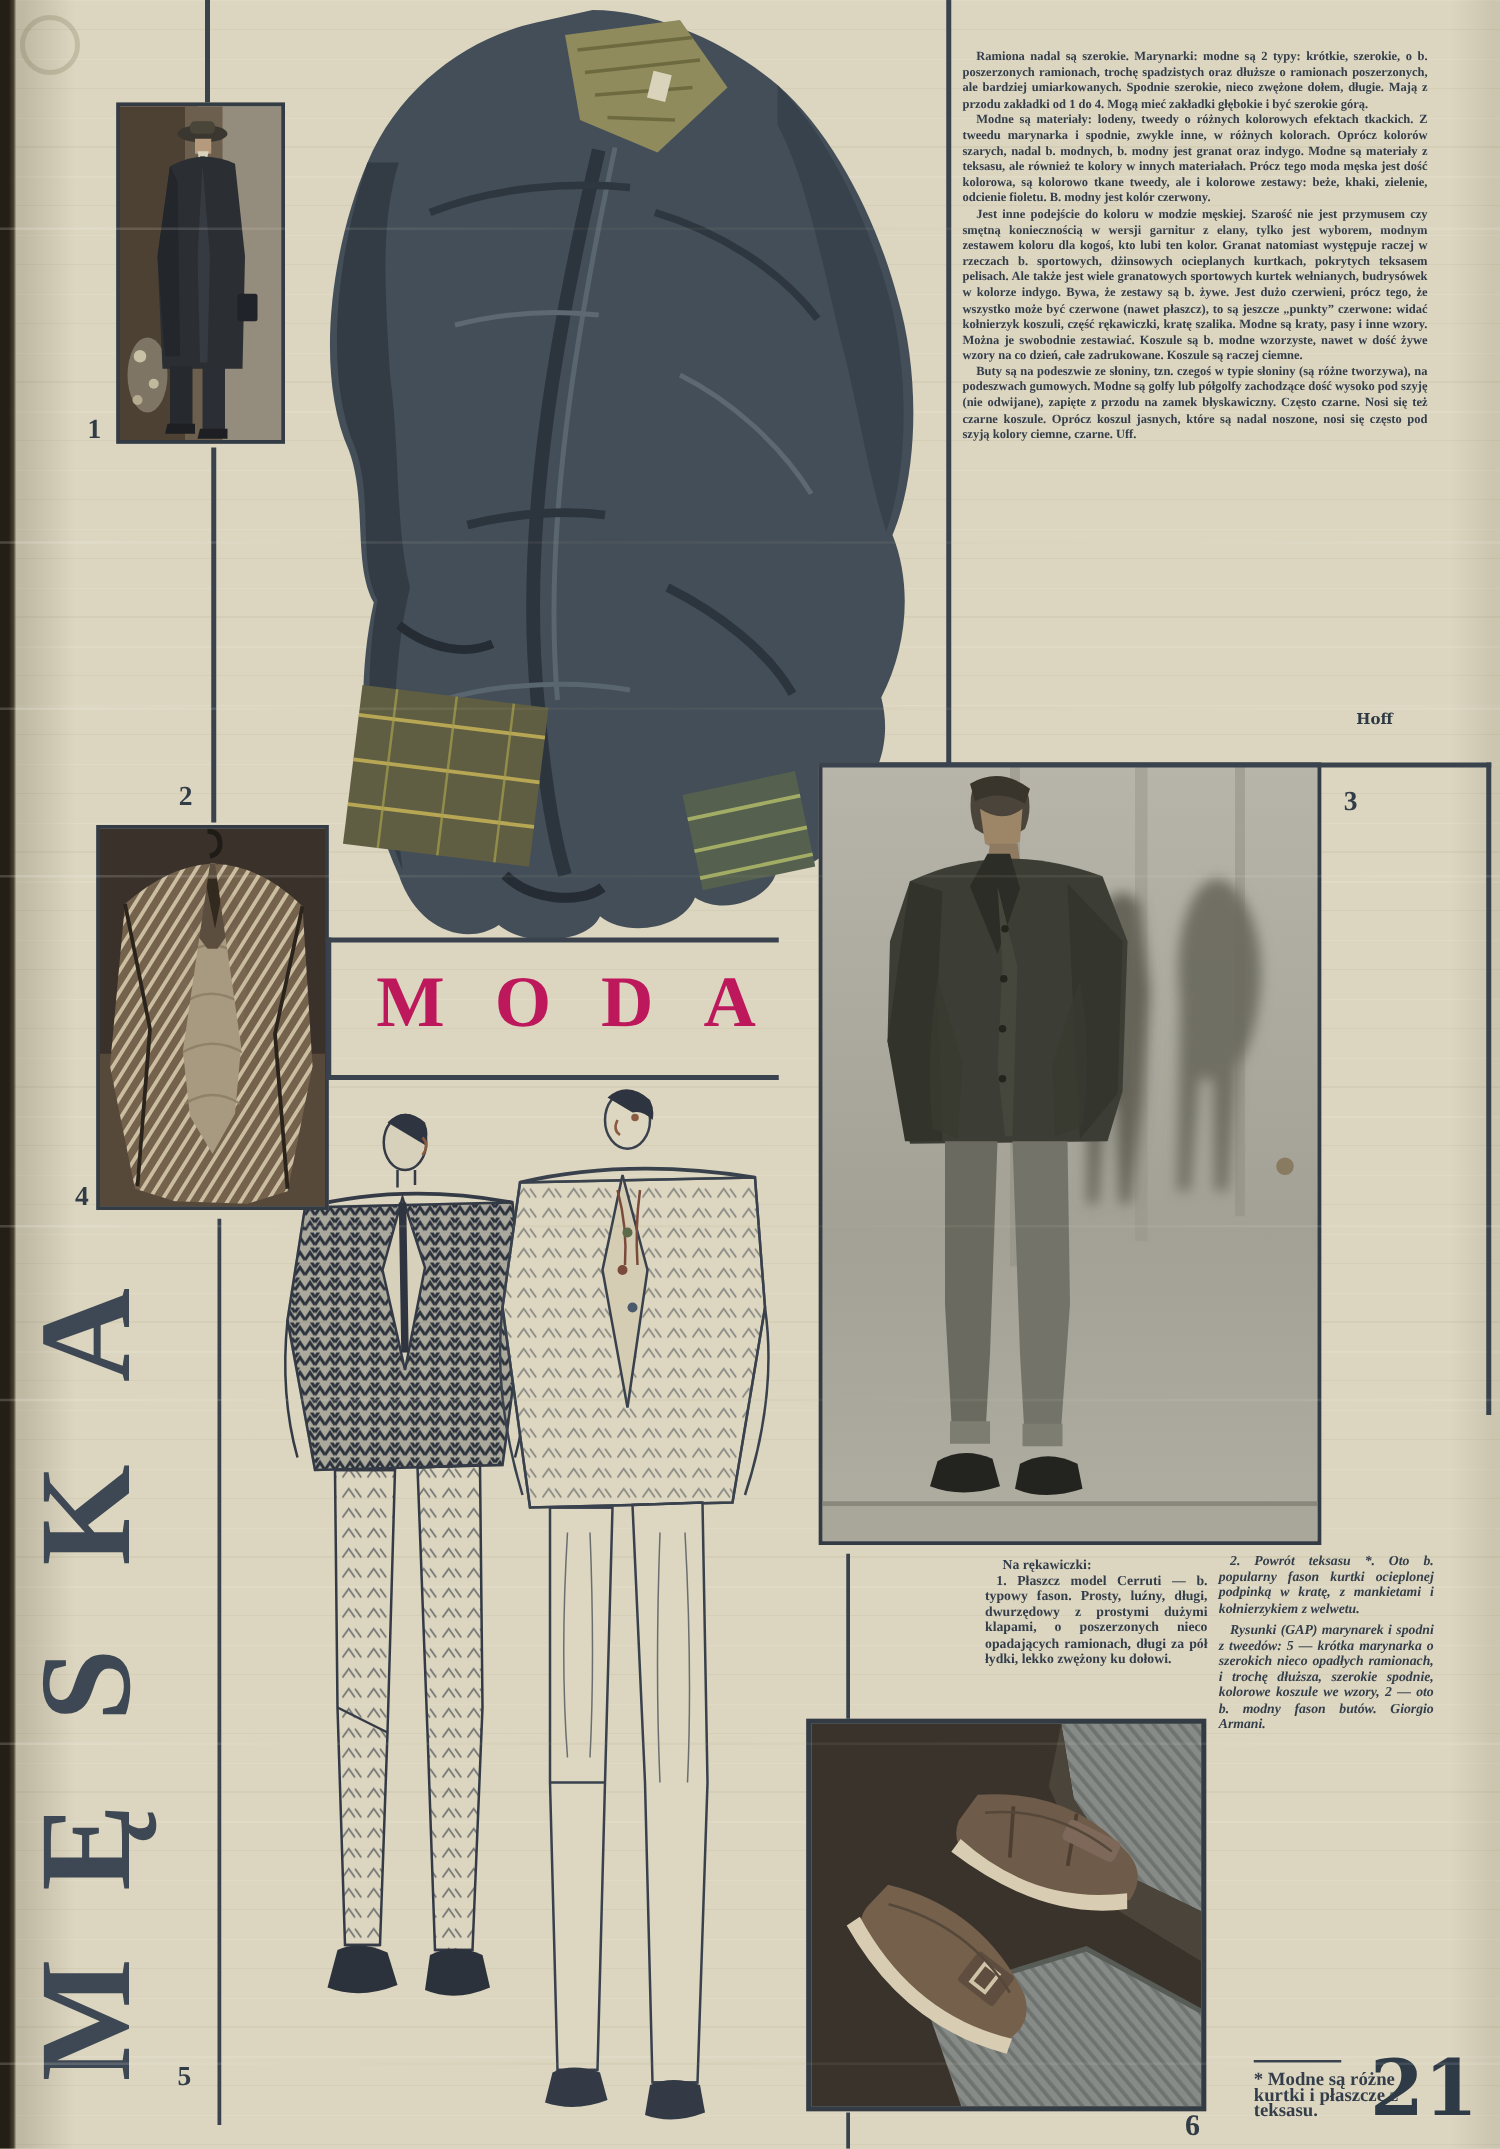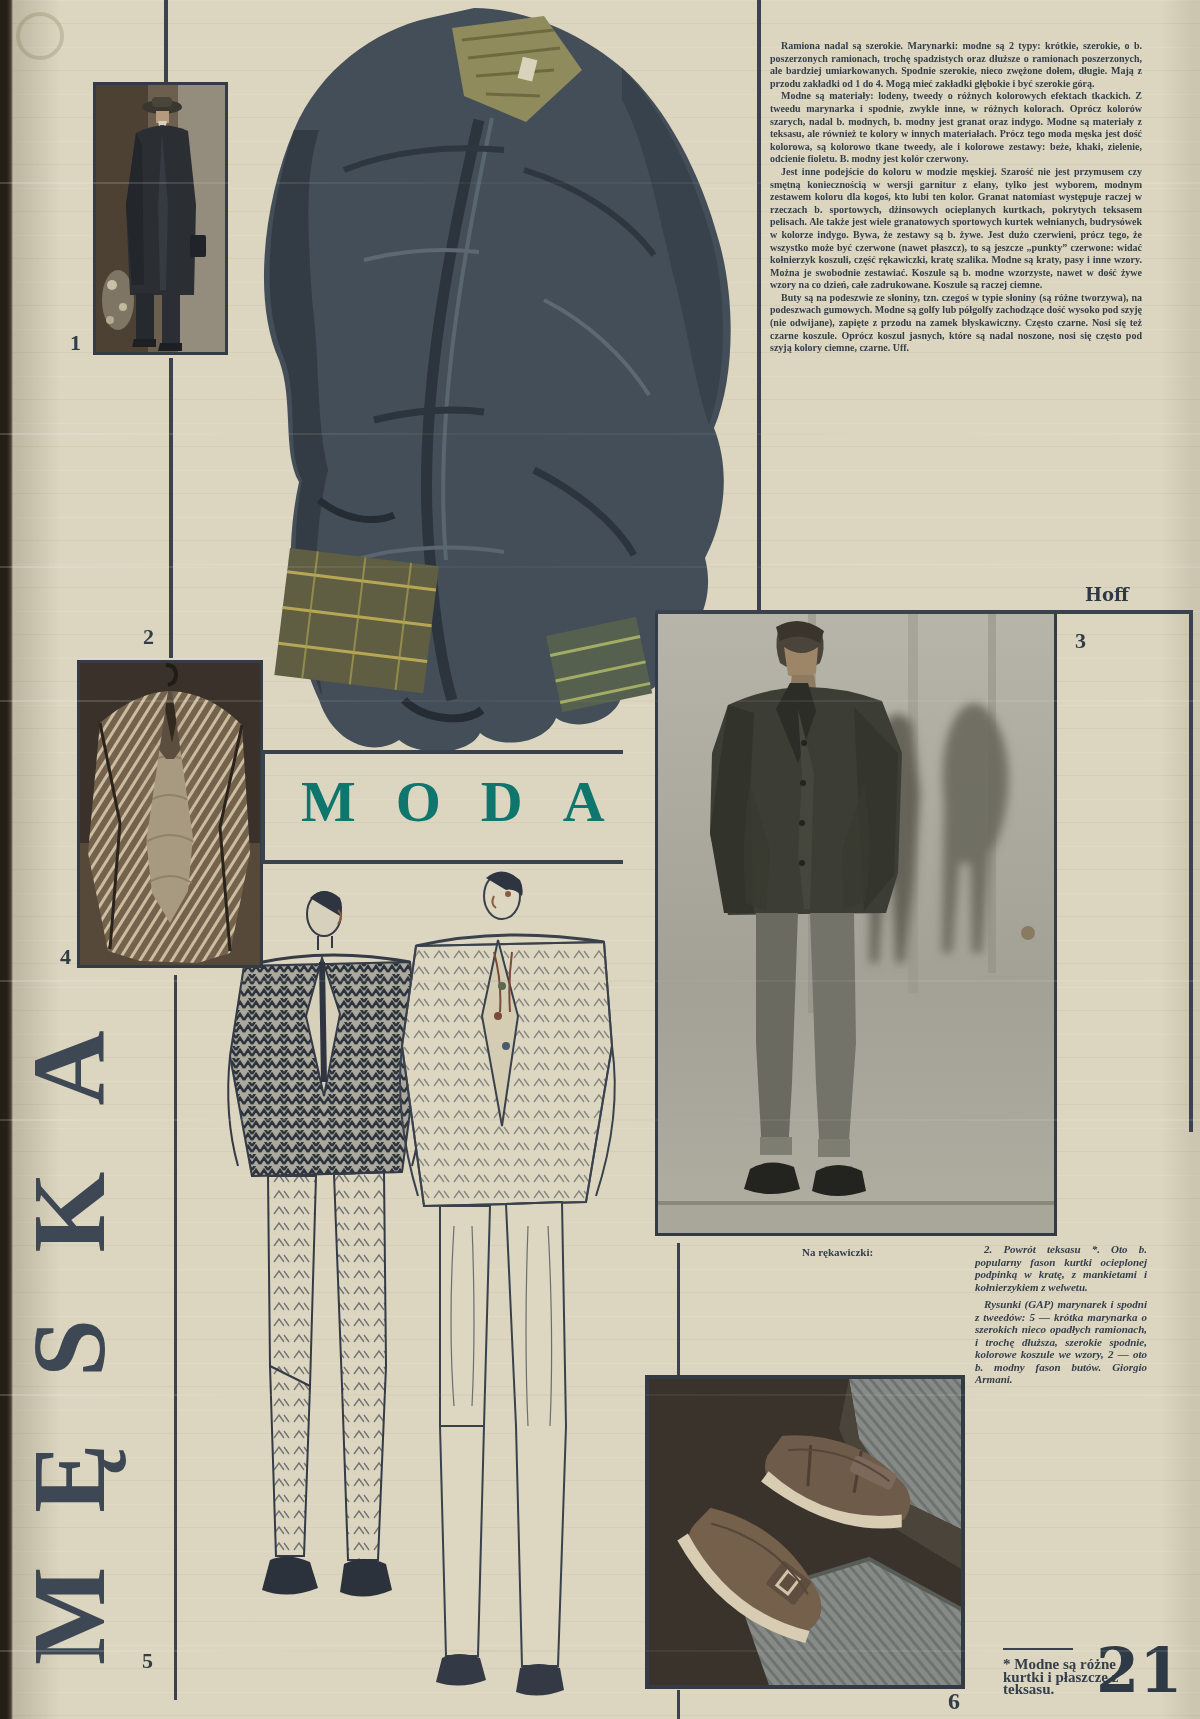--- a/index.html
+++ b/index.html
@@ -23,37 +23,37 @@
          border:4px solid rgba(120,110,80,.25);z-index:2;}
   .rule{position:absolute;background:#39424d;z-index:12;}
   .photoframe{position:absolute;border:3px solid #333b44;background:#9a958a;z-index:10;box-sizing:border-box;}
   .num-label{position:absolute;z-index:20;color:#323c47;font-weight:bold;
              font-family:"Liberation Serif",serif;font-size:22px;}
   
   .article{position:absolute;left:770px;top:40px;width:372px;z-index:20;
            color:#343e4a;font-size:10px;line-height:12.6px;font-weight:bold;
            text-align:justify;}
   .article p{margin:0;text-indent:11px;}
-  .signature{position:absolute;right:4px;color:#2e3944;font-size:18px;font-weight:bold;
-             font-family:"DejaVu Serif",serif;margin-top:16px;}
+  .signature{position:absolute;right:4px;color:#2e3944;font-size:12px;font-weight:bold;
+             font-family:"DejaVu Serif",serif;}
   
   .cap{position:absolute;z-index:20;color:#343e4a;font-size:11px;line-height:12.5px;
        font-weight:bold;text-align:justify;}
   .cap p{margin:0 0 5px 0;text-indent:9px;}
   .cap .hdr{text-indent:14px;margin-bottom:0;}
   .footnote{position:absolute;left:1003px;top:1658px;width:150px;z-index:20;color:#343e4a;
             font-size:15px;line-height:12.5px;font-weight:bold;}
   
   .moda-box{position:absolute;left:261px;top:750px;width:362px;height:114px;z-index:15;}
   .moda-box .bar-top{position:absolute;left:0;top:0;width:100%;height:4px;background:#39424d;}
   .moda-box .bar-bot{position:absolute;left:0;bottom:0;width:100%;height:4px;background:#39424d;}
   .moda-box .bar-left{position:absolute;left:0;top:0;width:4px;height:100%;background:#39424d;}
   .moda-text{position:absolute;left:0;top:18px;width:100%;text-align:center;
              font-family:"Liberation Serif",serif;font-weight:bold;font-size:58px;
-             letter-spacing:40px;text-indent:40px;color:#0f766e;}
+             letter-spacing:40px;text-indent:40px;color:#be185d;}
   
   .meska-letter{position:absolute;left:8px;width:120px;height:120px;z-index:20;
                 display:flex;align-items:center;justify-content:center;
                 transform:rotate(-90deg);
                 font-family:"Liberation Serif",serif;font-weight:bold;font-size:104px;
                 color:#3e4854;}
   .pagenum{position:absolute;left:1096px;top:1640px;z-index:20;color:#2e3a46;
            font-family:"DejaVu Serif",serif;font-weight:bold;font-size:62px;line-height:62px;}
   svg{display:block;}
 </style>
@@ -292,20 +292,21 @@
     <path d="M268,340 L318,340 M268,560 L312,560 M274,790 L306,790 M334,338 L390,336 M350,800 L386,800"></path>
     <path d="M282,360 q-6,100 0,180 M300,360 q4,100 0,180 M356,360 q-4,110 0,200 M376,360 q6,110 2,200" stroke-width="1.2" opacity=".7"></path>
     <path d="M270,792 q16,-8 38,0 l6,22 q-26,10 -50,2 z" fill="#333a45" stroke="none"></path>
     <path d="M348,802 q18,-8 40,0 l4,22 q-26,10 -48,2 z" fill="#333a45" stroke="none"></path>
   </g>
 </svg>
 <div class="num-label" style="left:142px;top:1648px;">5</div>
 
 <div class="cap" style="left:788px;top:1246px;width:178px;">
   <p class="hdr">Na rękawiczki:</p>
+  <p>1. Płaszcz model Cerruti — b. typowy fason. Prosty, luźny, długi, dwurzędowy z prostymi dużymi klapami, o poszerzonych nieco opadających ramionach, długi za pół łydki, lekko zwężony ku dołowi.</p>
 </div>
 
 <div class="cap" style="left:975px;top:1243px;width:172px;font-style:italic;">
   <p>2. Powrót teksasu *. Oto b. popularny fason kurtki ocieplonej podpinką w kratę, z mankietami i kołnierzykiem z welwetu.</p>
   <p>Rysunki (GAP) marynarek i spodni z tweedów: 5 — krótka marynarka o szerokich nieco opadłych ramionach, i trochę dłuższa, szerokie spodnie, kolorowe koszule we wzory, 2 — oto b. modny fason butów. Giorgio Armani.</p>
 </div>
 
 <div class="photoframe" style="left:645px;top:1375px;width:320px;height:314px;border-width:4px;">
   <svg width="312" height="306" viewBox="0 0 312 306">
     <defs>

